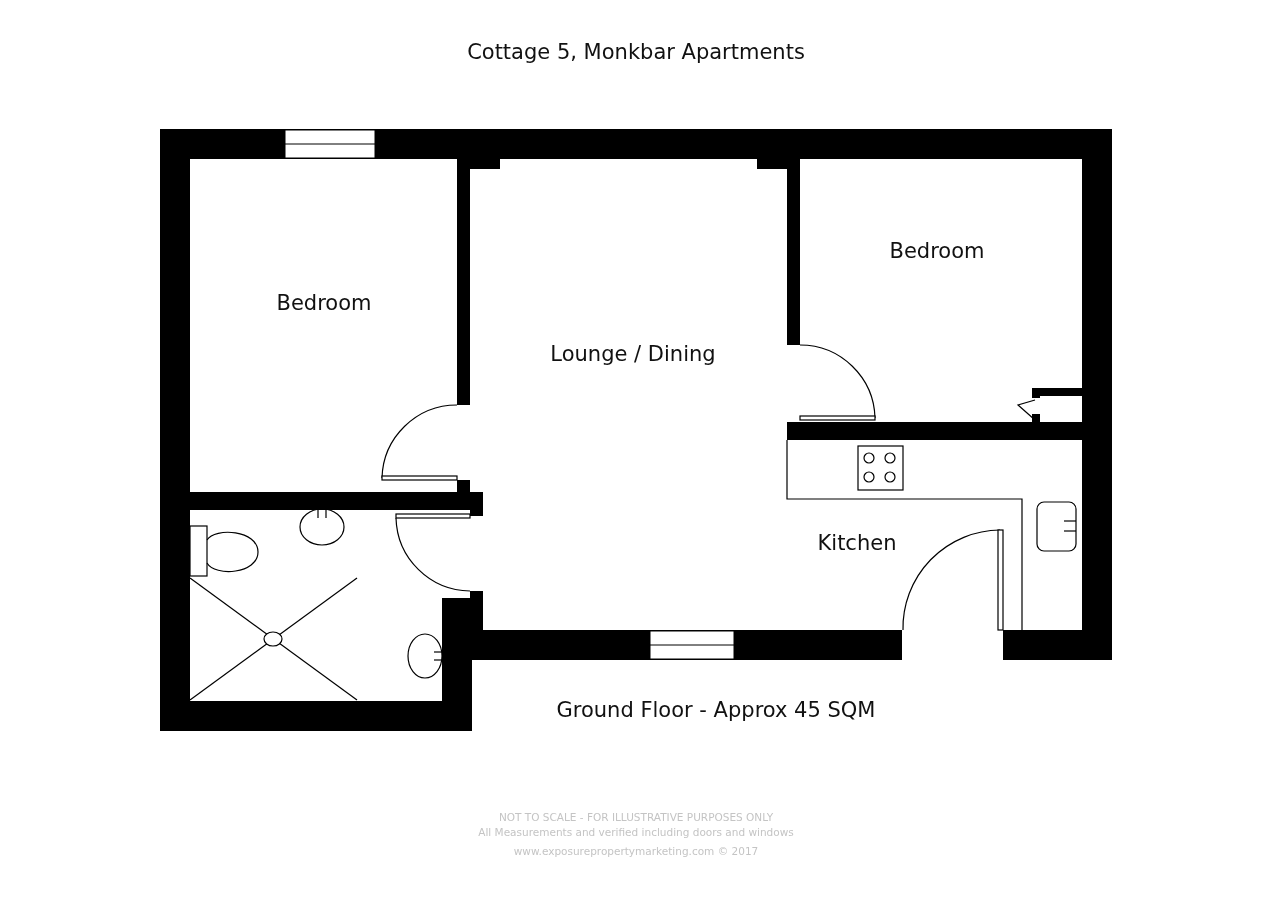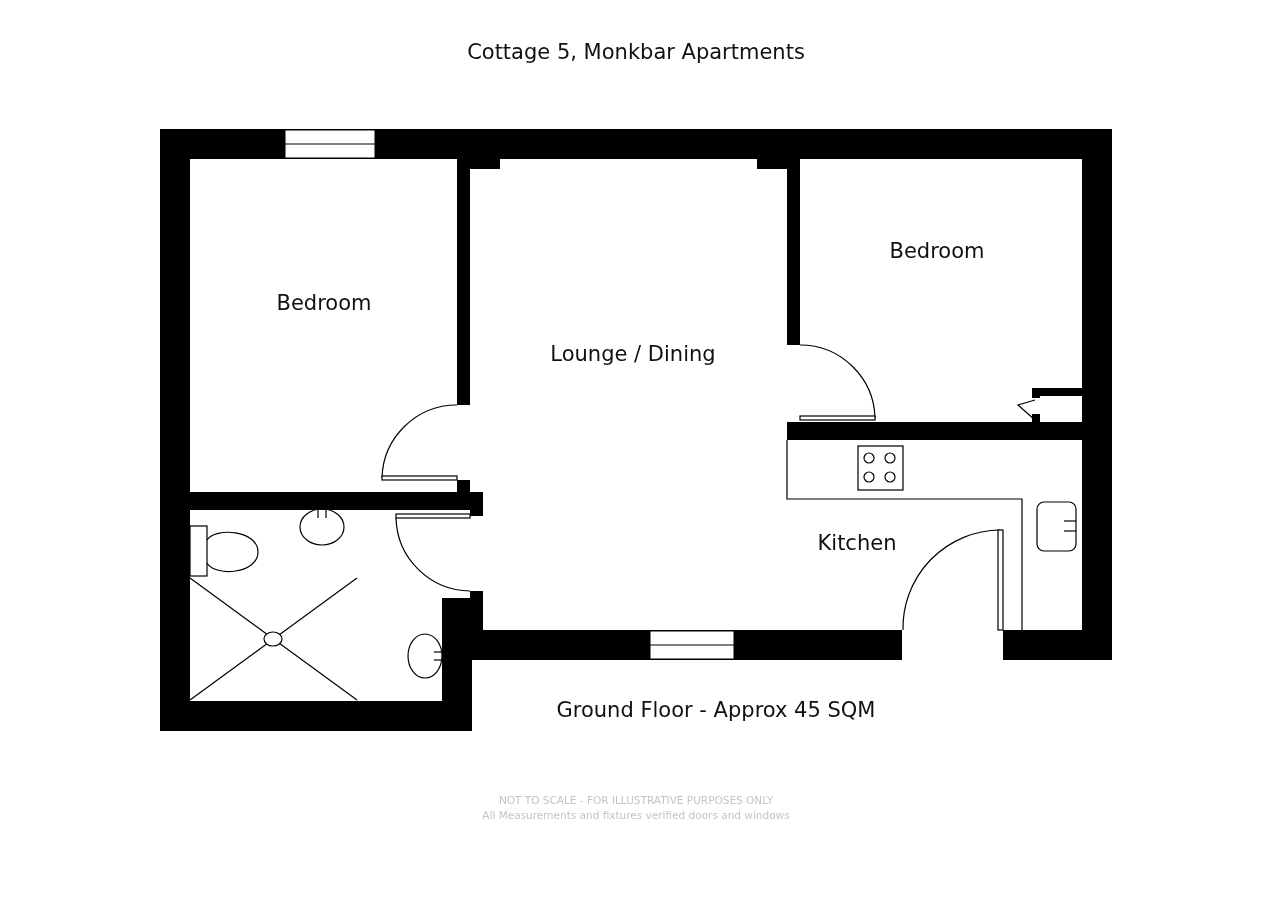--- a/index.html
+++ b/index.html
@@ -94,16 +94,17 @@
       <line x1="434" y1="660" x2="442" y2="660"></line>
   </g>
 
   <text class="lbl" x="324" y="310" text-anchor="middle">Bedroom</text>
   <text class="lbl" x="633" y="361" text-anchor="middle">Lounge / Dining</text>
   <text class="lbl" x="937" y="258" text-anchor="middle">Bedroom</text>
   <text class="lbl" x="857" y="550" text-anchor="middle">Kitchen</text>
   <text class="lbl" x="716" y="717" text-anchor="middle">Ground Floor - Approx 45 SQM</text>
 </svg>
 
-<div class="disc" style="top:793px">
+<div class="disc" style="top:810px">
   <div>NOT TO SCALE - FOR ILLUSTRATIVE PURPOSES ONLY</div>
-  <div>All Measurements and fixtures verified doors and windows</div>
+  <div>All Measurements and verified including doors and windows</div>
+  <div style="margin-top:4px">www.exposurepropertymarketing.com © 2017</div>
 </div>
 
 </body></html>

